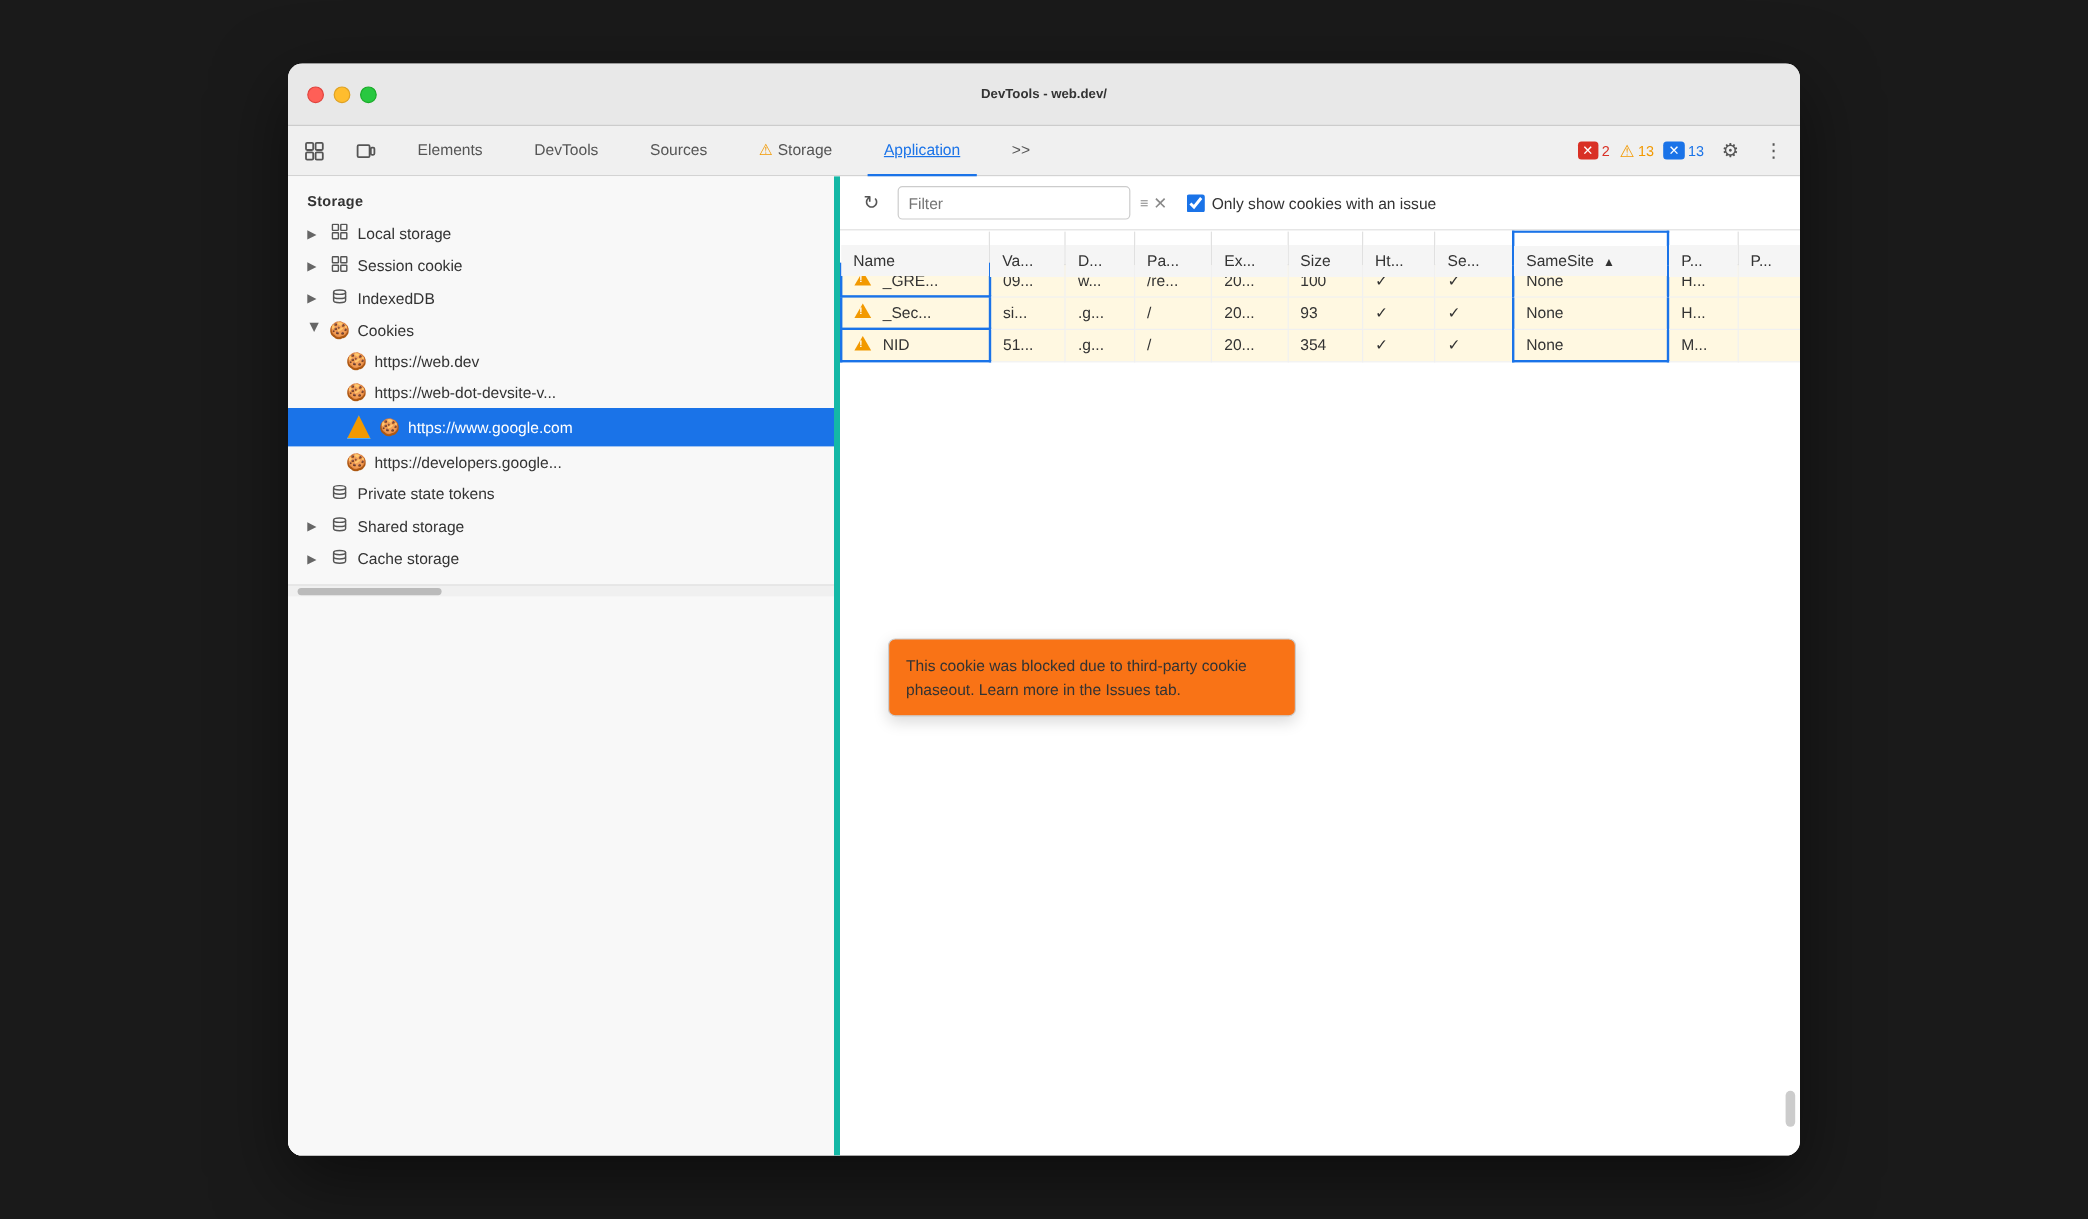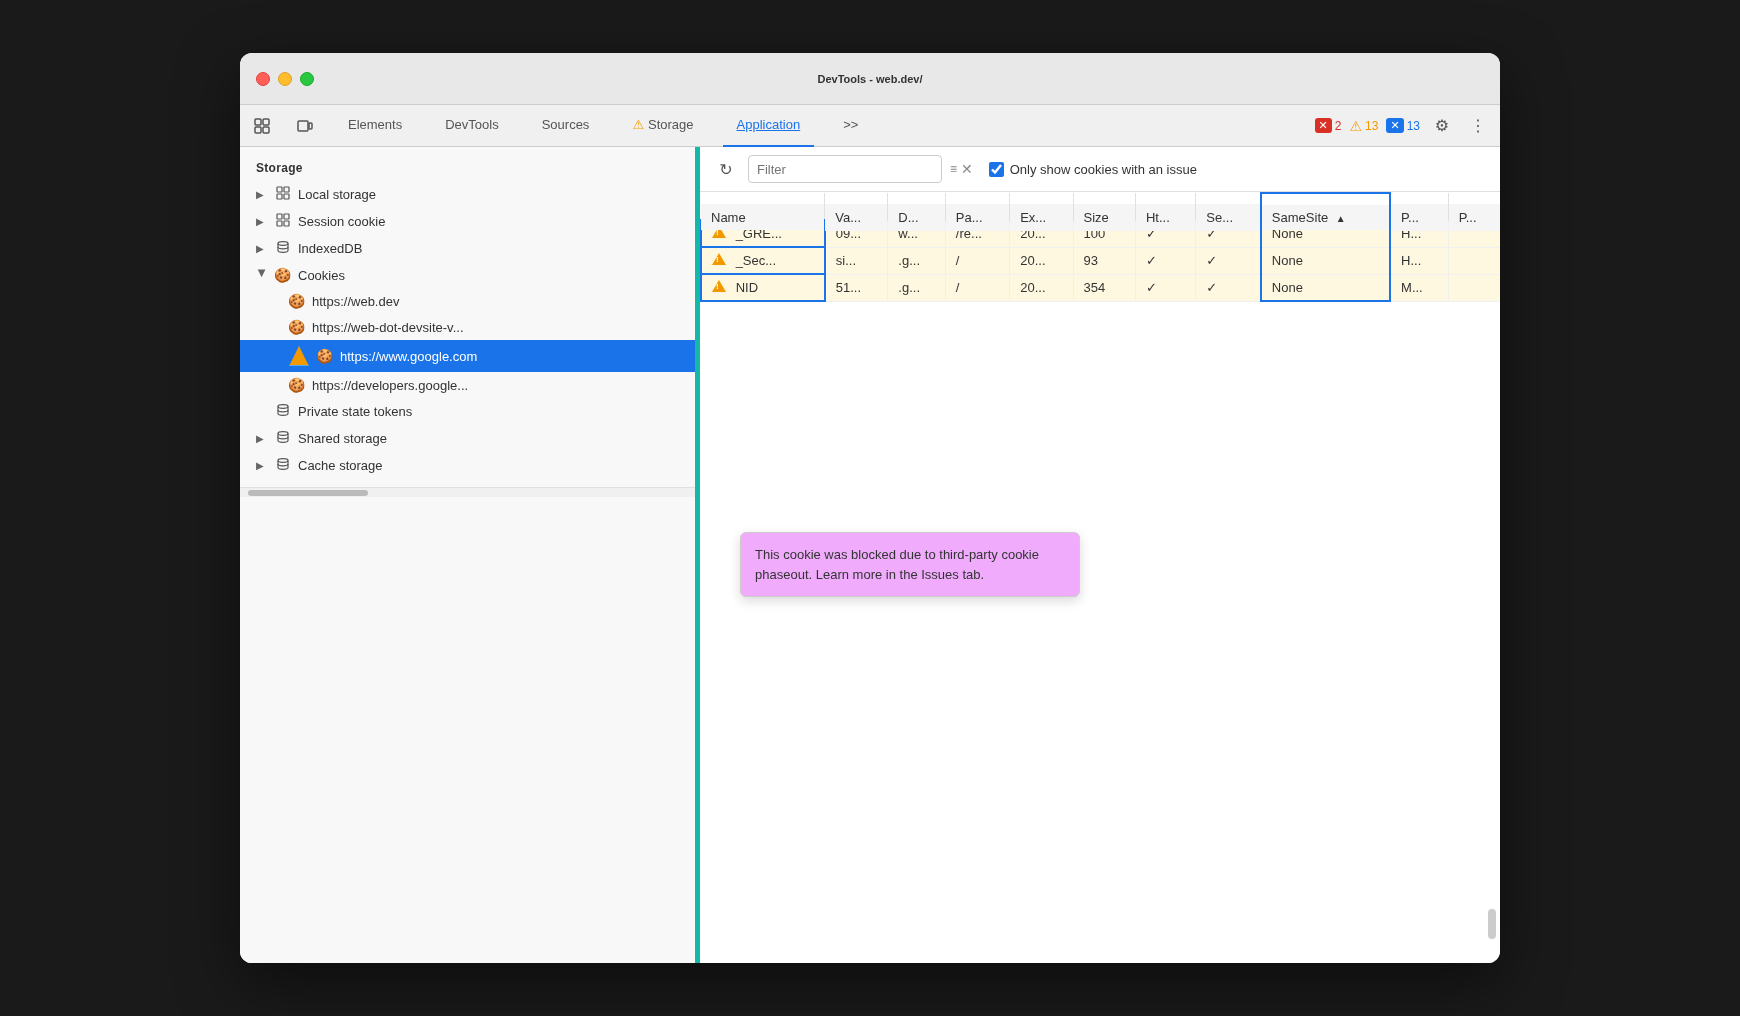--- a/index.html
+++ b/index.html
@@ -242,21 +242,21 @@
       padding: 5px 10px;
       color: #333;
       white-space: nowrap;
     }
     td:last-child { border-right: none; }
     tr.warning-row { background: #fff8e1; }
     tr.warning-row td { background: #fff8e1; }
     .sort-arrow { margin-left: 4px; font-size: 10px; }
     .tooltip {
       position: absolute;
-      background: #f0abfc;
+      background: #f97316;
       border: 1px solid #ccc;
       border-radius: 6px;
       padding: 12px 14px;
       font-size: 13px;
       color: #333;
       max-width: 340px;
       box-shadow: 0 4px 12px rgba(0,0,0,0.15);
       z-index: 100;
       top: 340px;
       left: 40px;

